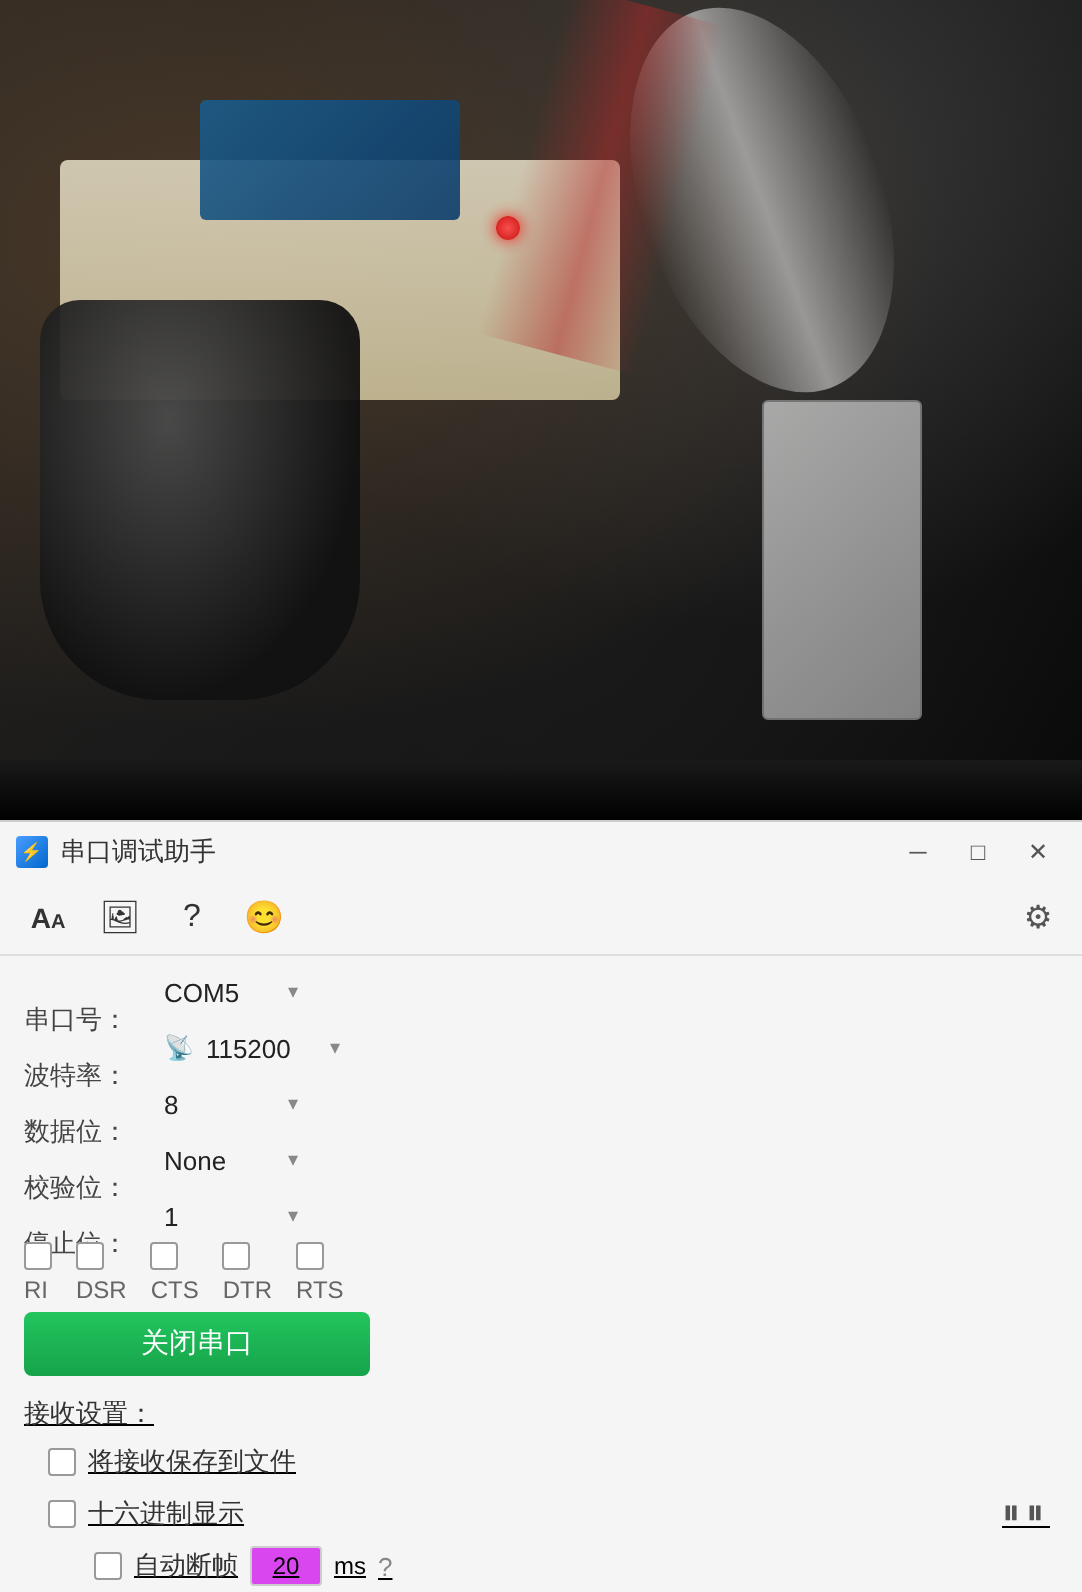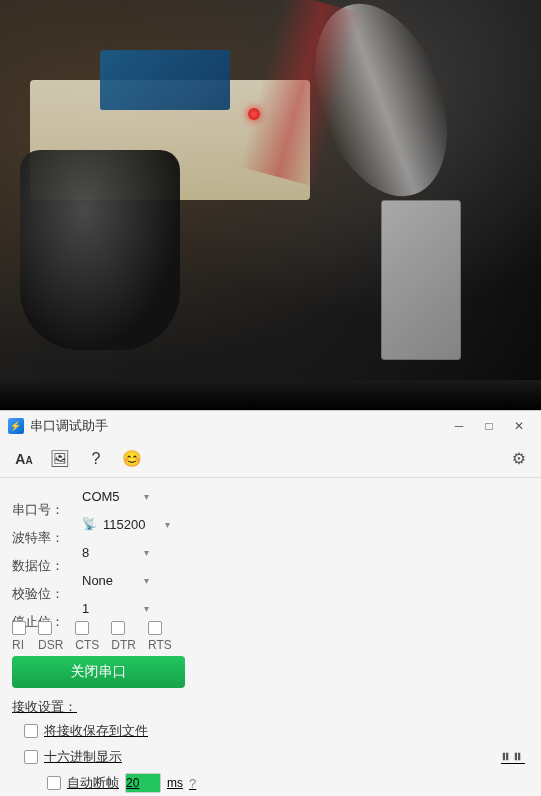--- a/index.html
+++ b/index.html
@@ -274,23 +274,23 @@
       align-items: center;
       height: 26px;
       padding: 0 12px;
       gap: 6px;
       position: relative;
       margin-left: 35px;
     }
     .ms-input {
       width: 36px; height: 20px;
       border: 1px solid #ccc;
-      background: #22c55e;
+      background: #d946ef;
       font-size: 12px;
-      text-align: left;
+      text-align: center;
       border-radius: 2px;
     }
     .ms-label {
       font-size: 12px;
       color: #000000;
     }
     .question-icon {
       font-size: 13px;
       color: #888;
       cursor: pointer;

